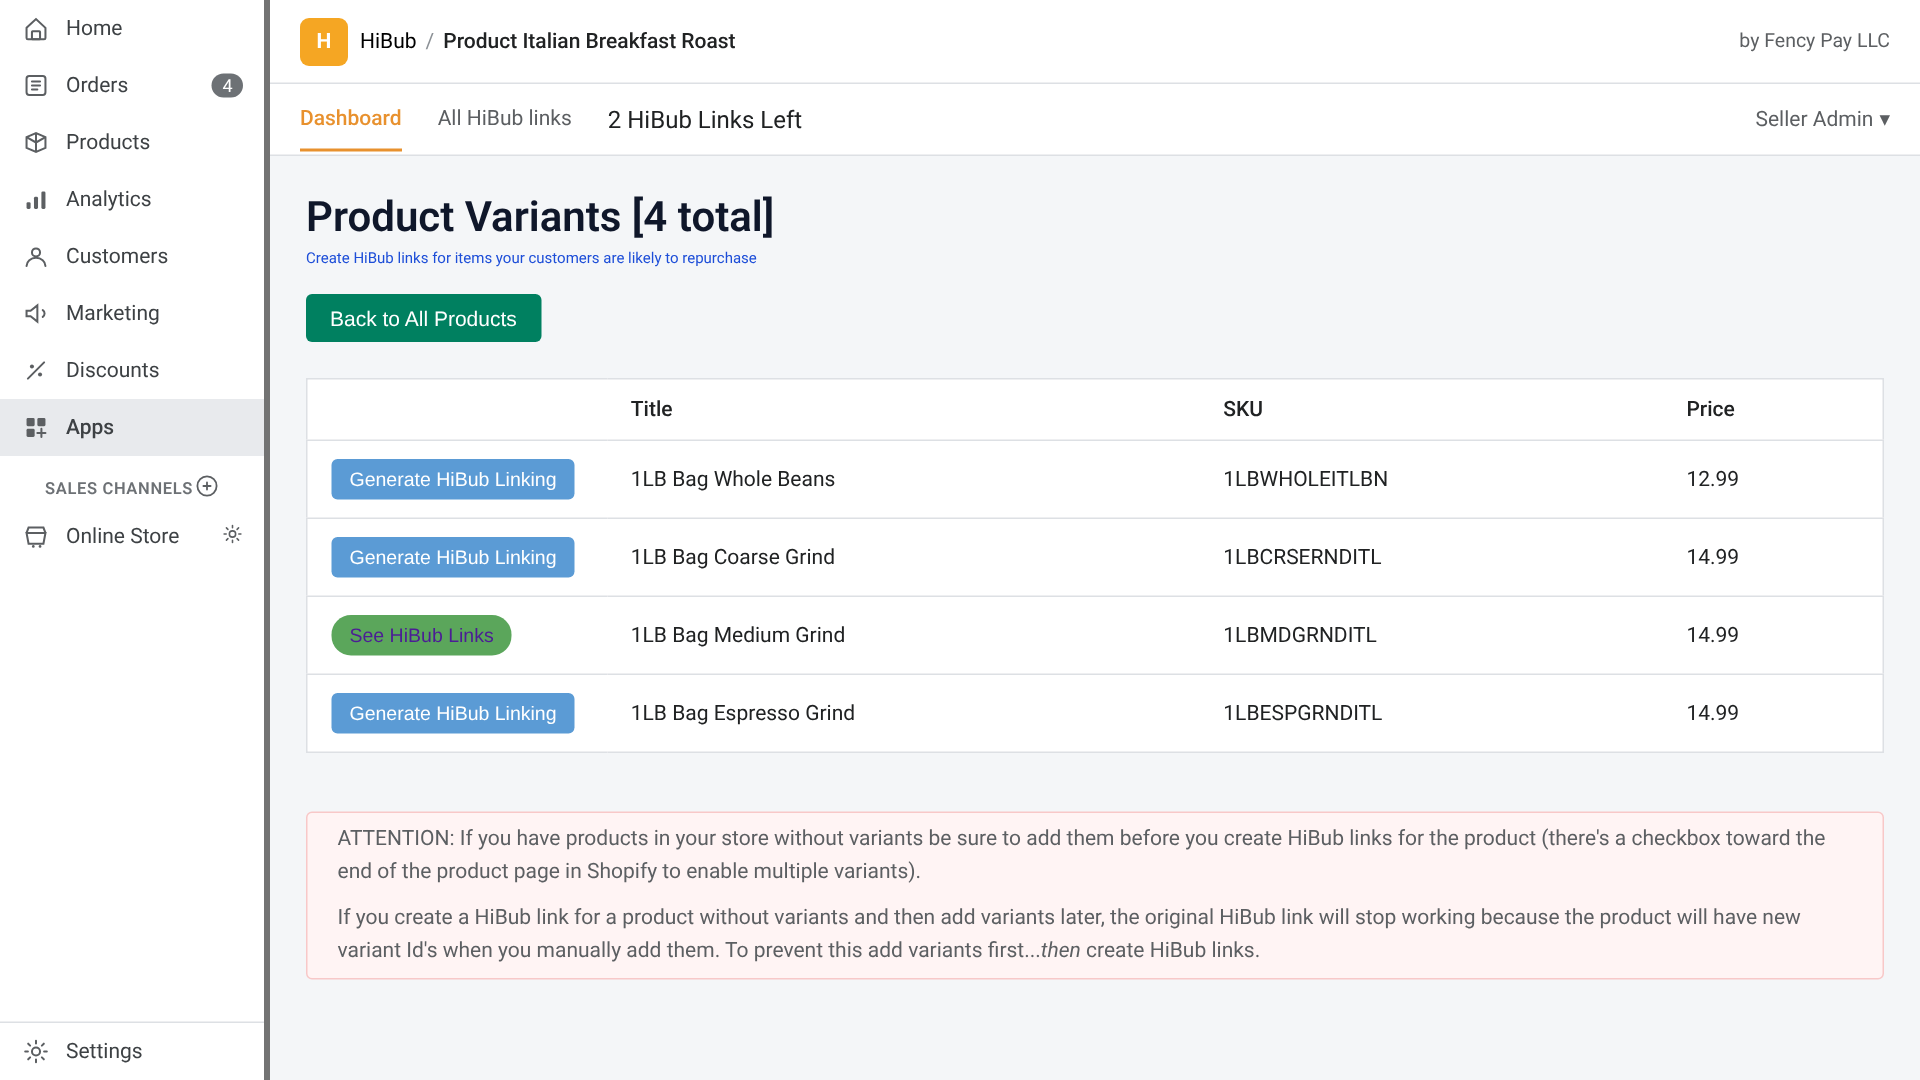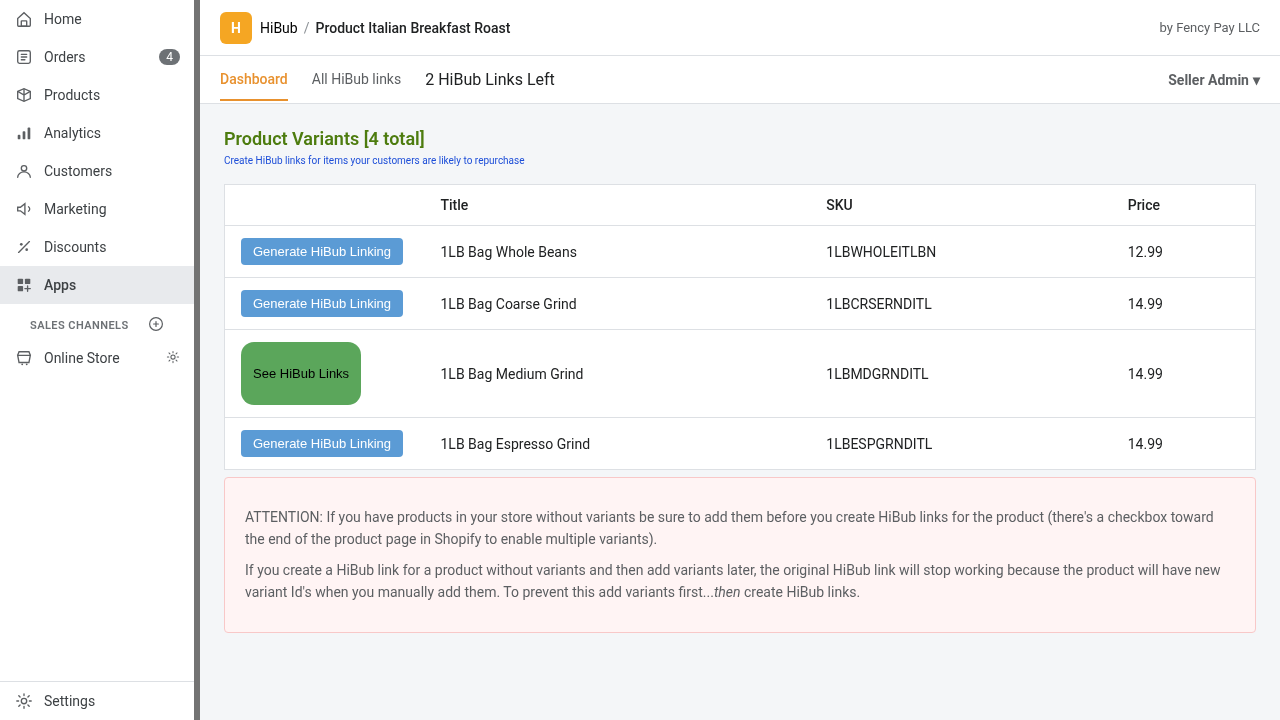--- a/index.html
+++ b/index.html
@@ -1,22 +1,22 @@
 <!DOCTYPE html>
 <html><head>
   <meta charset="utf-8">
   <style>
     * { box-sizing: border-box; margin: 0; padding: 0; }
     body { font-family: -apple-system, BlinkMacSystemFont, 'Segoe UI', Roboto, sans-serif; font-size: 14px; background: #f4f6f8; display: flex; height: 720px; overflow: hidden; }
 
     
     .sidebar {
-      width: 200px;
+      width: 180px;
       background: #fff;
-      border-right: 6px solid #737373;
+      border-right: 4px solid #737373;
       display: flex;
       flex-direction: column;
       height: 720px;
       flex-shrink: 0;
     }
     .sidebar-item {
       display: flex;
       align-items: center;
       padding: 9px 14px;
       cursor: pointer;
@@ -93,30 +93,30 @@
     .app-navbar-left { display: flex; align-items: center; gap: 24px; }
     .app-nav-tab {
       font-size: 14px;
       color: #5c5f62;
       padding: 12px 0;
       cursor: pointer;
       border-bottom: 2px solid transparent;
     }
     .app-nav-tab.active { color: #e8912e; border-bottom: 2px solid #e8912e; font-weight: 500; }
     .app-nav-info { font-size: 16px; color: #202223; }
-    .app-navbar-right { font-size: 14px; color: #5c5f62; display: flex; align-items: center; gap: 4px; cursor: pointer; font-weight: bold; }
+    .app-navbar-right { font-size: 14px; color: #5c5f62; display: flex; align-items: center; gap: 4px; cursor: pointer; }
 
     
     .content {
       flex: 1;
       overflow-y: auto;
       padding: 24px;
       background: #f4f6f8;
     }
-    .page-title { font-size: 18px; font-weight: 600; color: #4d7c0f; margin-bottom: 6px; }
+    .page-title { font-size: 28px; font-weight: 600; color: #0f172a; margin-bottom: 6px; }
     .page-subtitle { font-size: 10px; color: #1d4ed8; margin-bottom: 18px; }
 
     .back-btn {
       background: #008060;
       color: #fff;
       border: none;
       padding: 8px 16px;
       border-radius: 4px;
       font-size: 14px;
       cursor: pointer;
@@ -154,36 +154,36 @@
       color: #fff;
       border: none;
       padding: 6px 12px;
       border-radius: 4px;
       font-size: 13px;
       cursor: pointer;
       white-space: nowrap;
     }
     .btn-see-links {
       background: #5ba65b;
-      color: #000000;
+      color: #4c1d95;
       border: none;
-      padding: 24px 12px;
+      padding: 6px 12px;
       border-radius: 13px;
       font-size: 13px;
       cursor: pointer;
       white-space: nowrap;
     }
 
     
     .alert-box {
       background: #fff4f4;
       border: 1px solid #f8c8c8;
       border-radius: 4px;
-      padding: 28px 20px;
-      margin-top: 7px;
+      padding: 6px 20px;
+      margin-top: 39px;
       color: #5c5f62;
       font-size: 14px;
       line-height: 1.6;
     }
     .alert-box p { margin-bottom: 8px; }
     .alert-box p:last-child { margin-bottom: 0; }
     .alert-box em { font-style: italic; }
 
     .btn-col { width: 200px; }
   </style>
@@ -338,20 +338,21 @@
     </div>
     <div class="app-navbar-right">
       <span>Seller Admin</span>
       <span>▾</span>
     </div>
   </div>
 
   <div class="content">
     <h1 class="page-title">Product Variants [4 total]</h1>
     <p class="page-subtitle">Create HiBub links for items your customers are likely to repurchase</p>
+    <button class="back-btn">Back to All Products</button>
 
     <table class="variants-table">
       <thead>
         <tr>
           <th class="btn-col"></th>
           <th>Title</th>
           <th>SKU</th>
           <th>Price</th>
         </tr>
       </thead>

